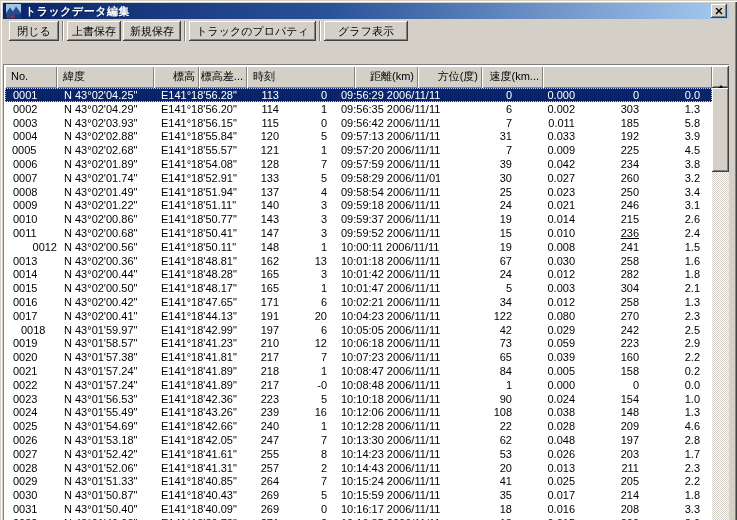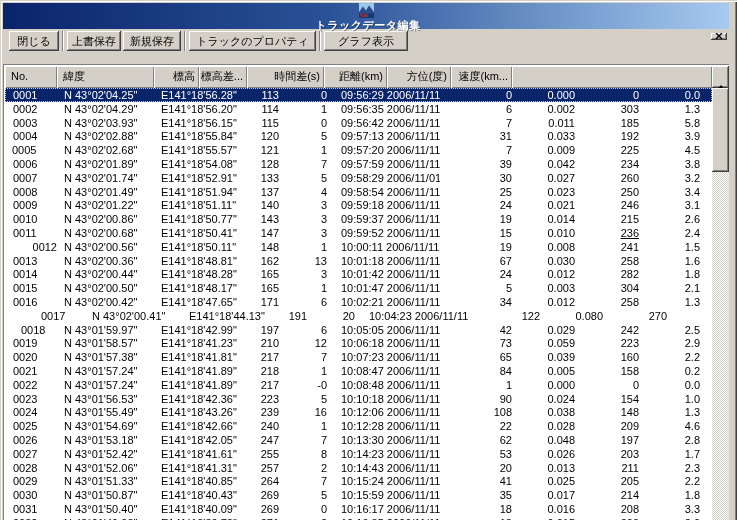--- a/index.html
+++ b/index.html
@@ -5,22 +5,22 @@
   * { margin:0; padding:0; box-sizing:border-box; }
   html,body { width:737px; height:520px; overflow:hidden; }
   body { font-family:"Liberation Sans","DejaVu Sans",sans-serif; font-size:11px; color:#000; background:#d4d0c8; }
 
   .window { position:relative; width:737px; height:520px; background:#d4d0c8; overflow:hidden;
     box-shadow: inset 1px 0 0 #d4d0c8, inset 0 1px 0 #d4d0c8,
                 inset 2px 0 0 #ffffff, inset 0 2px 0 #ffffff,
                 inset -1px 0 0 #404040, inset -2px 0 0 #808080;
     padding:3px 8px 0 3px; }
 
-  .titlebar { position:relative; height:26px; display:flex; align-items:center;
-    background:linear-gradient(90deg,#0a246a 0%,#2a5298 45%,#a6caf0 100%); padding:0 2px;flex-direction:column; }
+  .titlebar { position:relative; height:16px; display:flex; align-items:center;
+    background:linear-gradient(90deg,#0a246a 0%,#2a5298 45%,#a6caf0 100%); padding:0 2px; }
   .app-icon { width:15px; height:15px; margin-left:1px; flex:0 0 auto; }
   .title-text { color:#fff; font-weight:bold; font-size:11px; margin-left:4px; white-space:nowrap;
     text-shadow:1px 1px 0 rgba(0,0,0,.35); letter-spacing:.5px; }
   .close-btn { margin-left:auto; width:16px; height:14px; background:#d4d0c8; border:0;
     box-shadow: inset -1px -1px 0 #404040, inset 1px 1px 0 #ffffff, inset -2px -2px 0 #808080;
     display:flex; align-items:center; justify-content:center; cursor:default; }
 
   .menubar { height:19px; display:flex; align-items:center; padding-left:9px; background:#d4d0c8; }
   .menu-item { padding:2px 5px; margin-right:10px; white-space:nowrap; }
 
@@ -93,21 +93,21 @@
       <button class="tb-btn" style="width: 84px;">グラフ表示</button>
     </div>
 
   <div class="listview">
     <div class="lv-content">
       <div class="header-row">
           <div class="hcell l" style="width: 52px;">No.</div>
           <div class="hcell l" style="width: 97px;">緯度</div>
           <div class="hcell r" style="width: 45px;">標高</div>
           <div class="hcell r" style="width: 48px;">標高差...</div>
-          <div class="hcell r" style="width: 77px;">時間差(s)</div>
+          <div class="hcell l" style="width: 108px;">時刻</div>
           <div class="hcell r" style="width: 63px;">距離(km)</div>
           <div class="hcell r" style="width: 64px;">方位(度)</div>
           <div class="hcell r" style="width: 61px;">速度(km...</div>
           <div class="hcell hstub"></div>
         </div>
       <div class="rows">
           <div class="row sel">
             <div class="cell l" style="width: 52px; padding-left: 8px;">0001</div>
             <div class="cell l" style="width: 97px;">N 43°02'04.25"</div>
             <div class="cell l" style="width: 85px;">E141°18'56.28"</div>
@@ -293,21 +293,21 @@
             <div class="cell l" style="width: 85px;">E141°18'47.65"</div>
             <div class="cell r" style="width: 45px;">171</div>
             <div class="cell r" style="width: 48px;">6</div>
             <div class="cell l" style="width: 108px; padding-left: 9px;">10:02:21 2006/11/11</div>
             <div class="cell r" style="width: 77px;">34</div>
             <div class="cell r" style="width: 63px;">0.012</div>
             <div class="cell r" style="width: 64px;">258</div>
             <div class="cell r" style="width: 61px;">1.3</div>
           </div>
           <div class="row">
-            <div class="cell l" style="width: 52px; padding-left: 8px; margin-left: 28px;">0017</div>
+            <div class="cell l" style="width: 52px; padding-left: 8px;">0017</div>
             <div class="cell l" style="width: 97px;">N 43°02'00.41"</div>
             <div class="cell l" style="width: 85px;">E141°18'44.13"</div>
             <div class="cell r" style="width: 45px;">191</div>
             <div class="cell r" style="width: 48px;">20</div>
             <div class="cell l" style="width: 108px; padding-left: 9px;">10:04:23 2006/11/11</div>
             <div class="cell r" style="width: 77px;">122</div>
             <div class="cell r" style="width: 63px;">0.080</div>
             <div class="cell r" style="width: 64px;">270</div>
             <div class="cell r" style="width: 61px;">2.3</div>
           </div>

